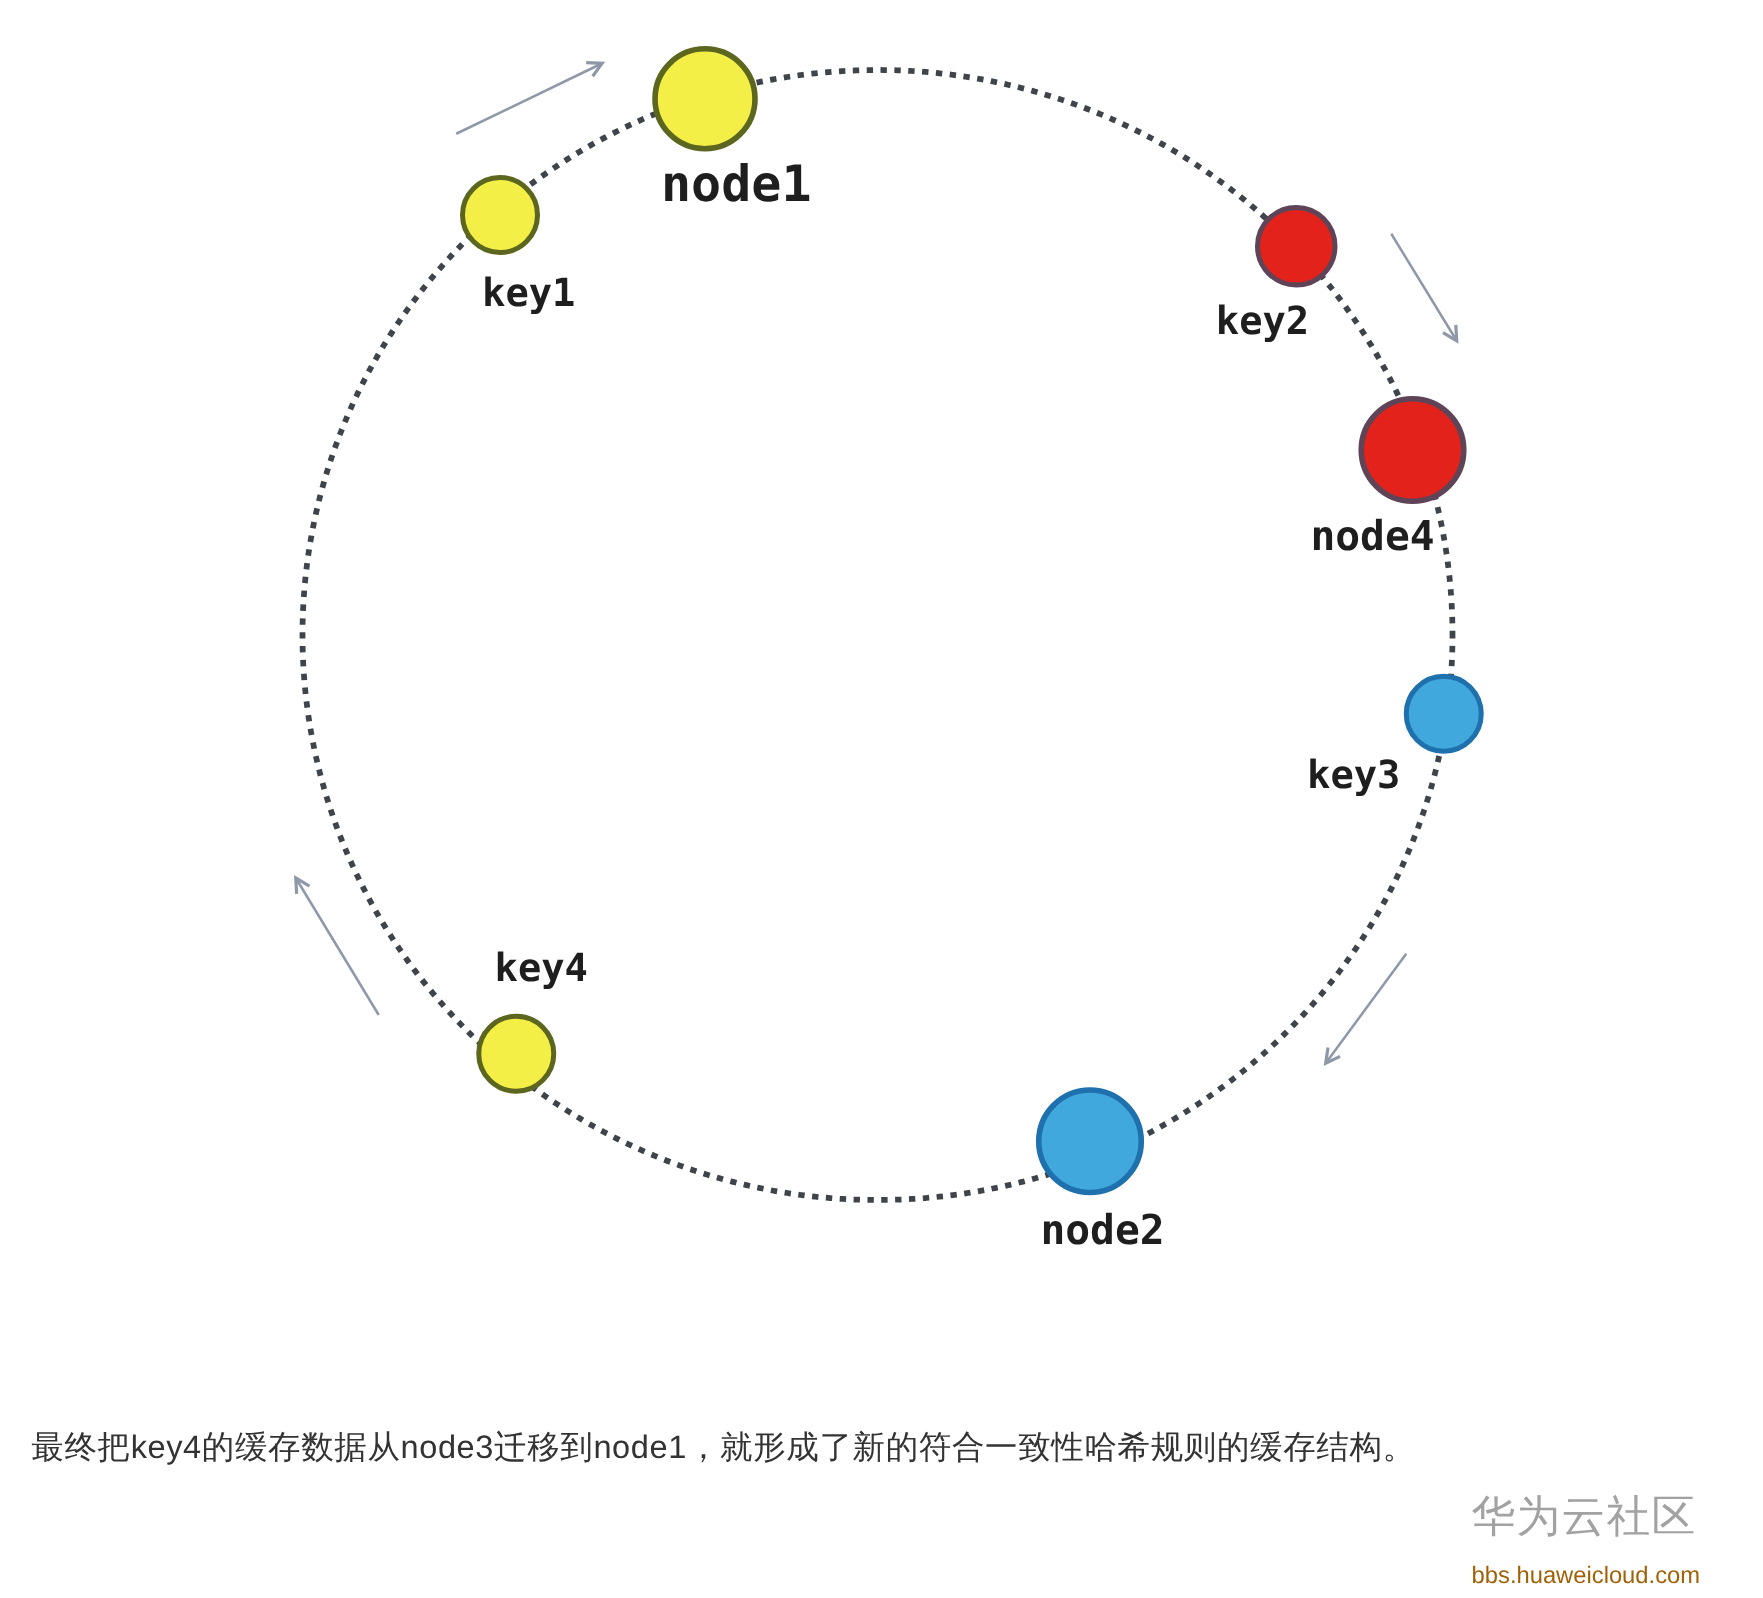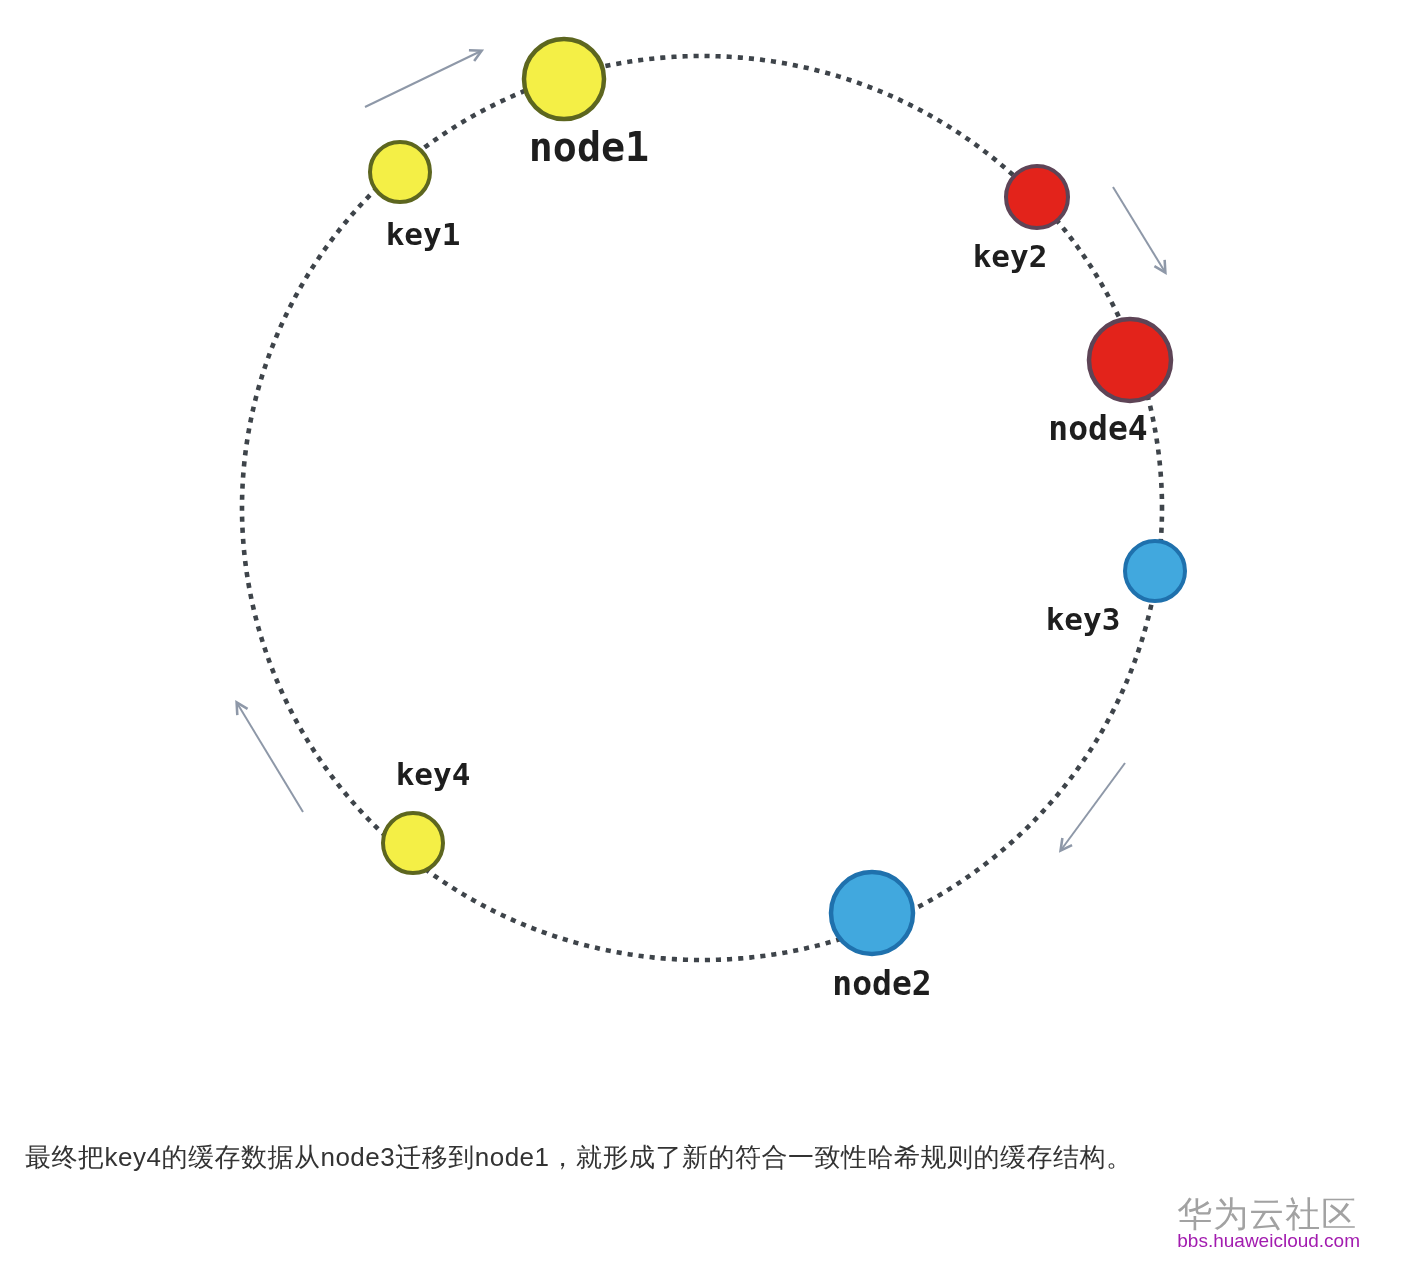--- a/index.html
+++ b/index.html
@@ -46,22 +46,22 @@
     text-align: left;
     line-height: 1.0;
   }
   #watermark .wm-title {
     font-size: 35px;
     color: #a2a2a2;
     letter-spacing: 1px;
   }
   #watermark .wm-url {
     font-size: 19px;
-    color: #a21caf;
-    margin-top: 0;
+    color: #a16207;
+    margin-top: 20px;
   }
 </style>
 </head>
 <body>
 
 <div id="stage">
 
   <svg id="ring-svg" width="1410" height="1090" viewBox="0 0 1410 1090">
     <defs>
       <marker id="arrowhead" viewBox="0 0 12 12" refX="9.5" refY="6" markerWidth="9" markerHeight="9" orient="auto">

